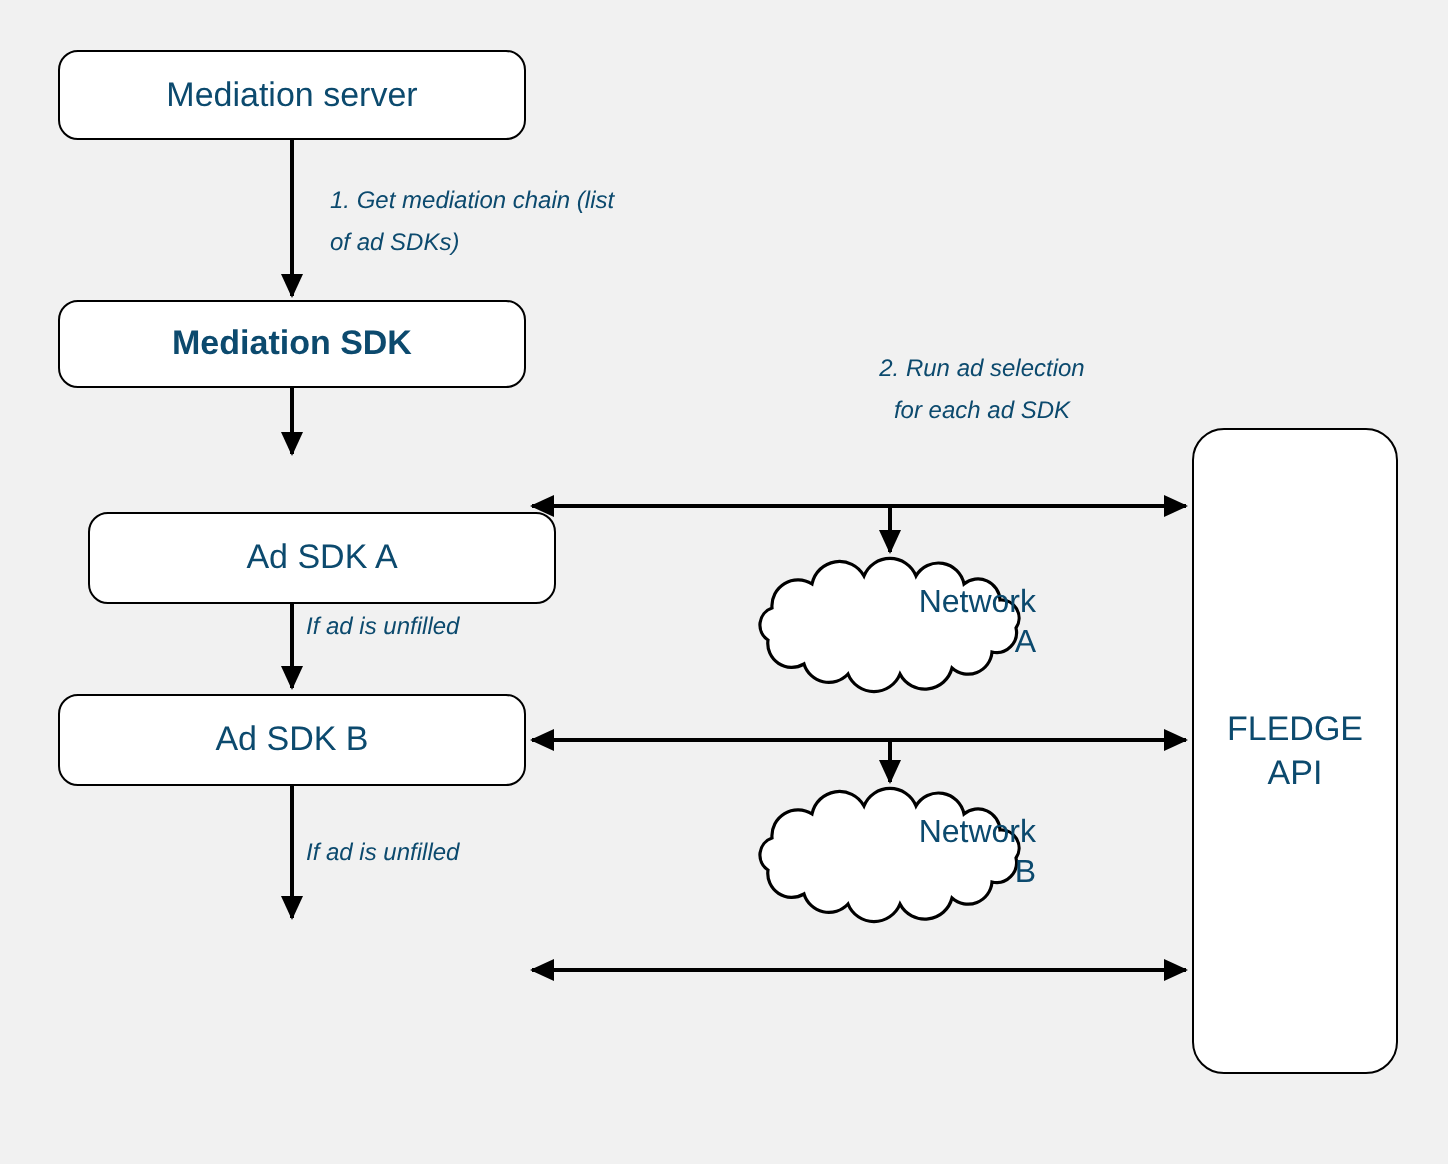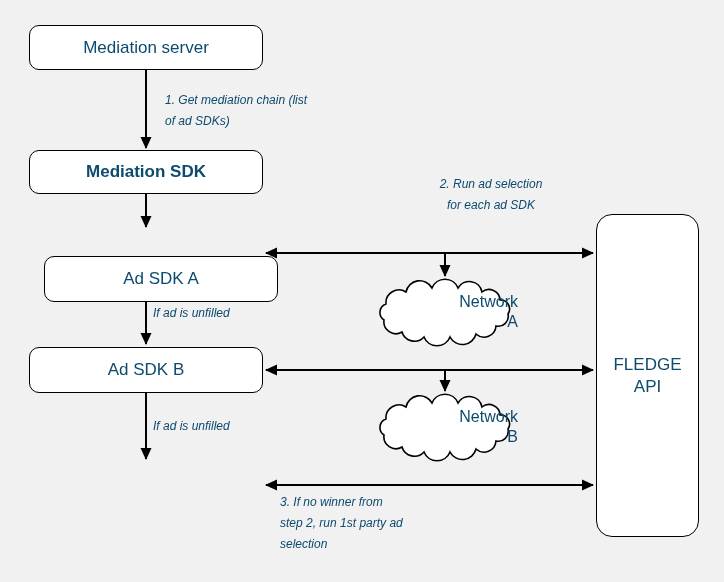--- a/index.html
+++ b/index.html
@@ -128,17 +128,14 @@
   <div class="label" style="left:165px; top:90px;">1. Get mediation chain (list
 of ad SDKs)</div>
 
   <div class="label centered" style="left:374px; top:174px; width:142px;margin-left:46px;">2. Run ad selection
 for each ad SDK</div>
 
   <div class="label" style="left:153px; top:303px;">If ad is unfilled</div>
 
   <div class="label" style="left:153px; top:416px;">If ad is unfilled</div>
 
-  <div class="label" style="left:280px; top:492px;">3. If no winner from
-step 2, run 1st party ad
-selection</div>
 
 </div>
 
 </body></html>

